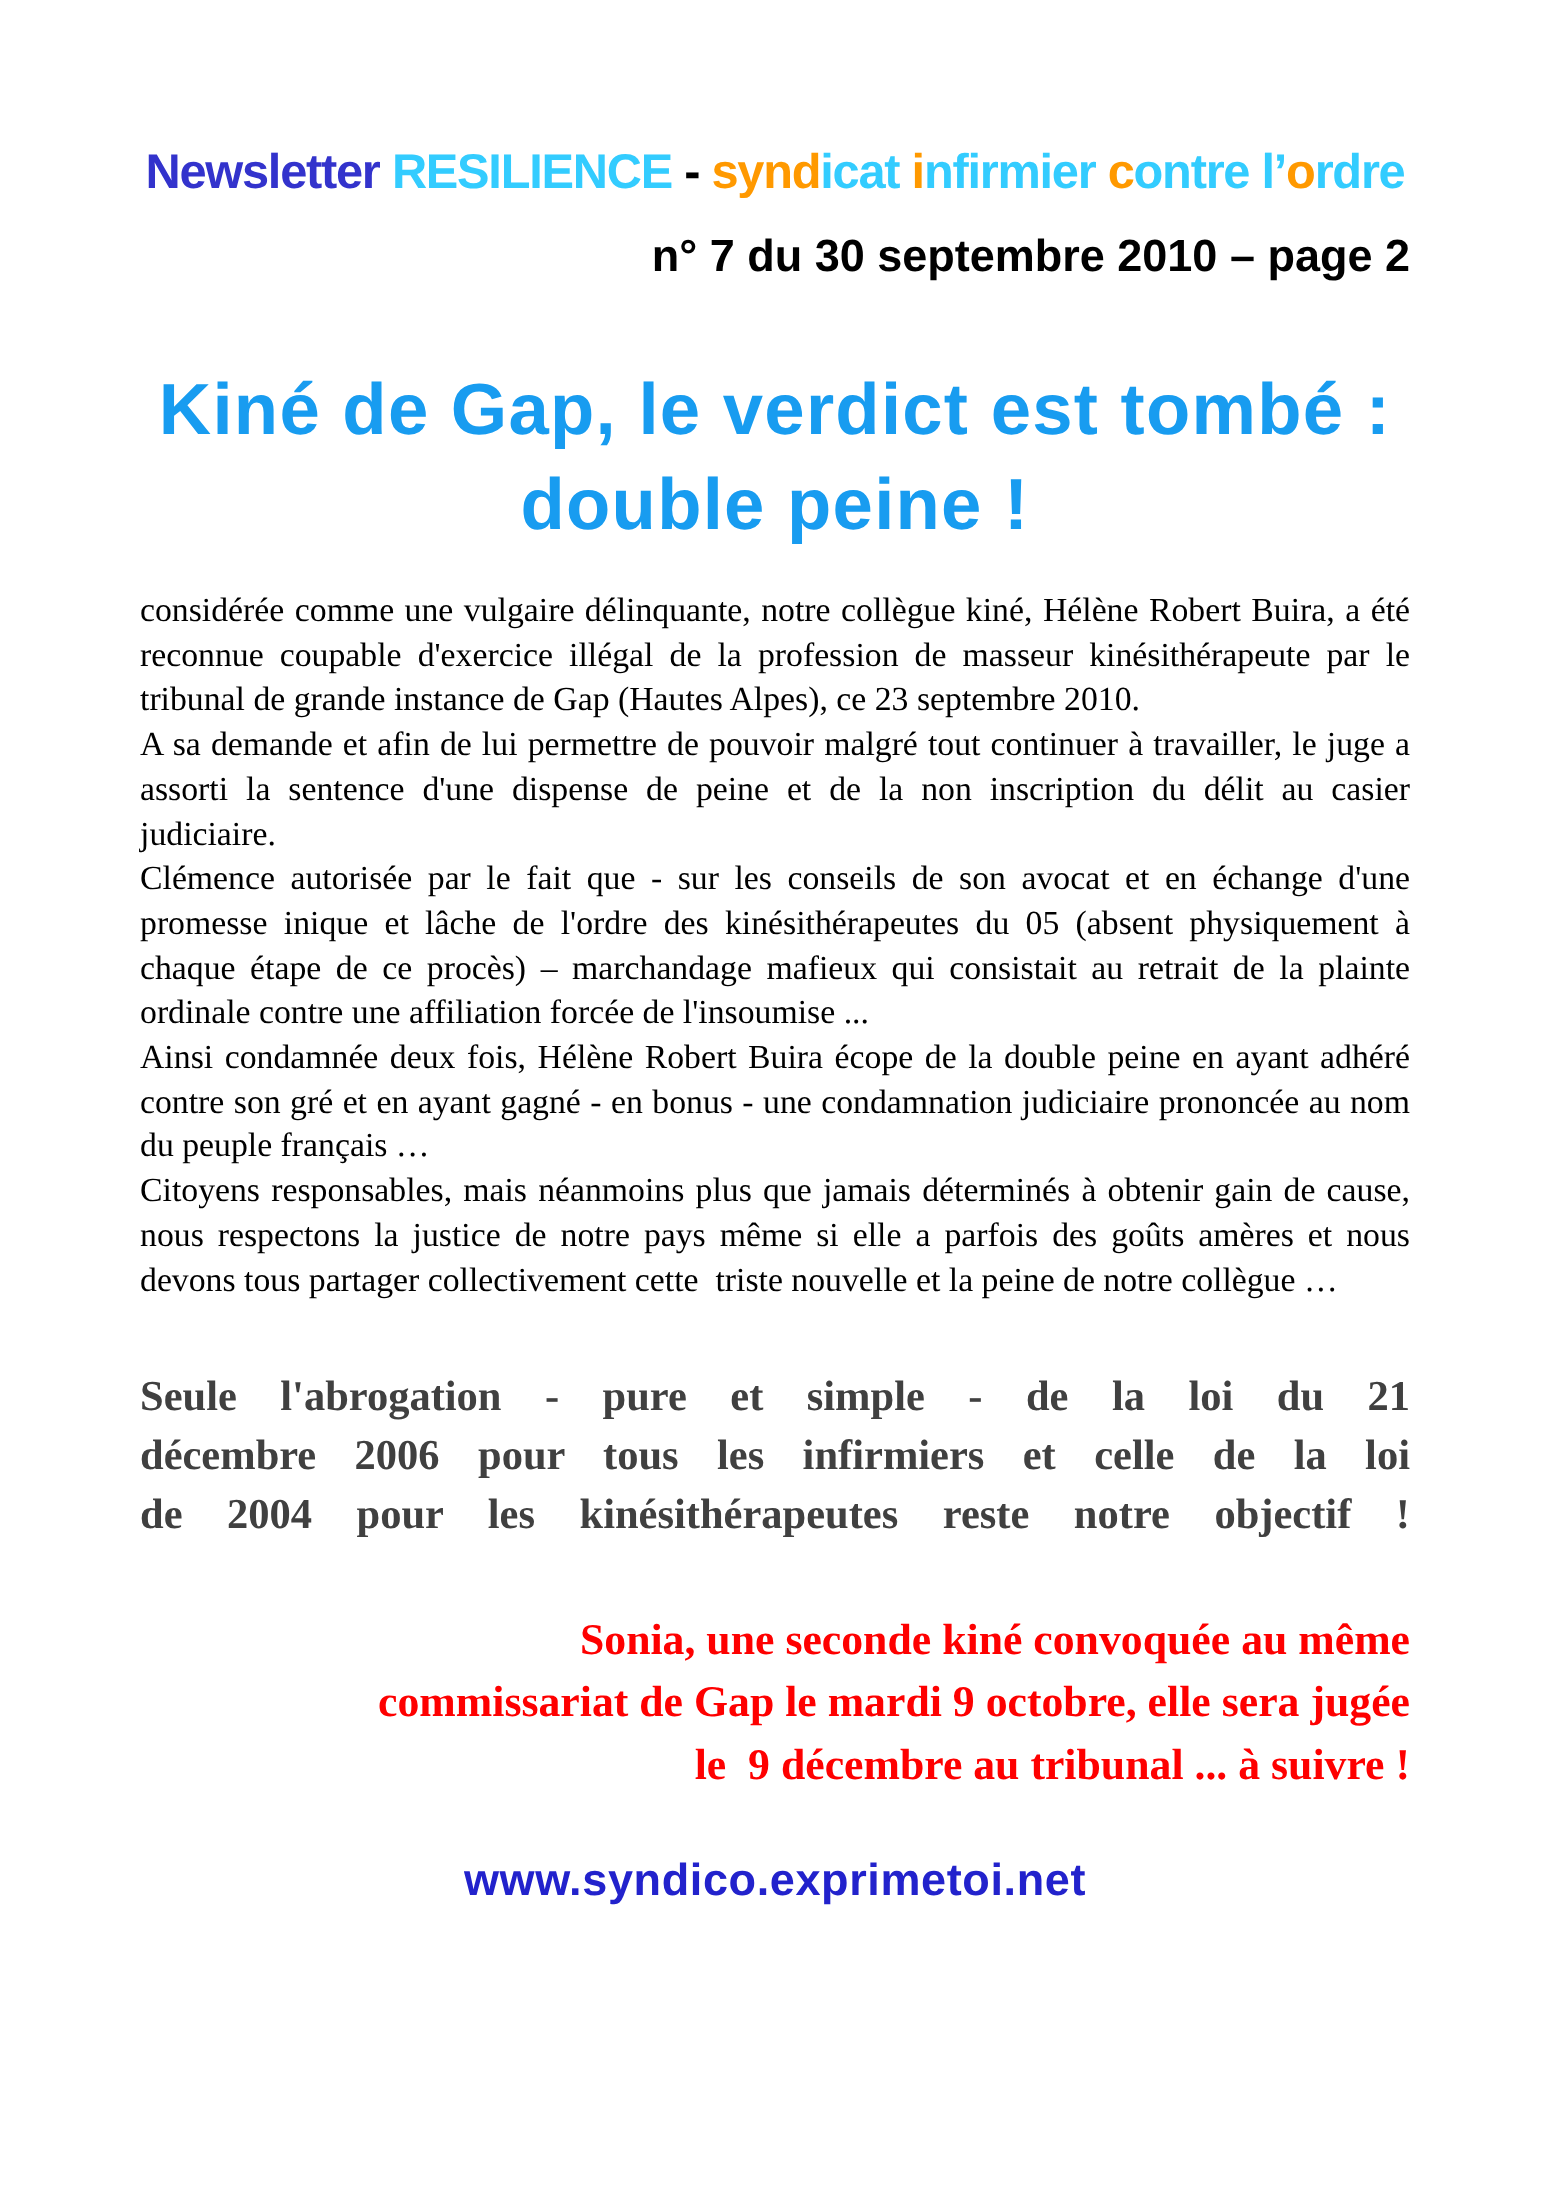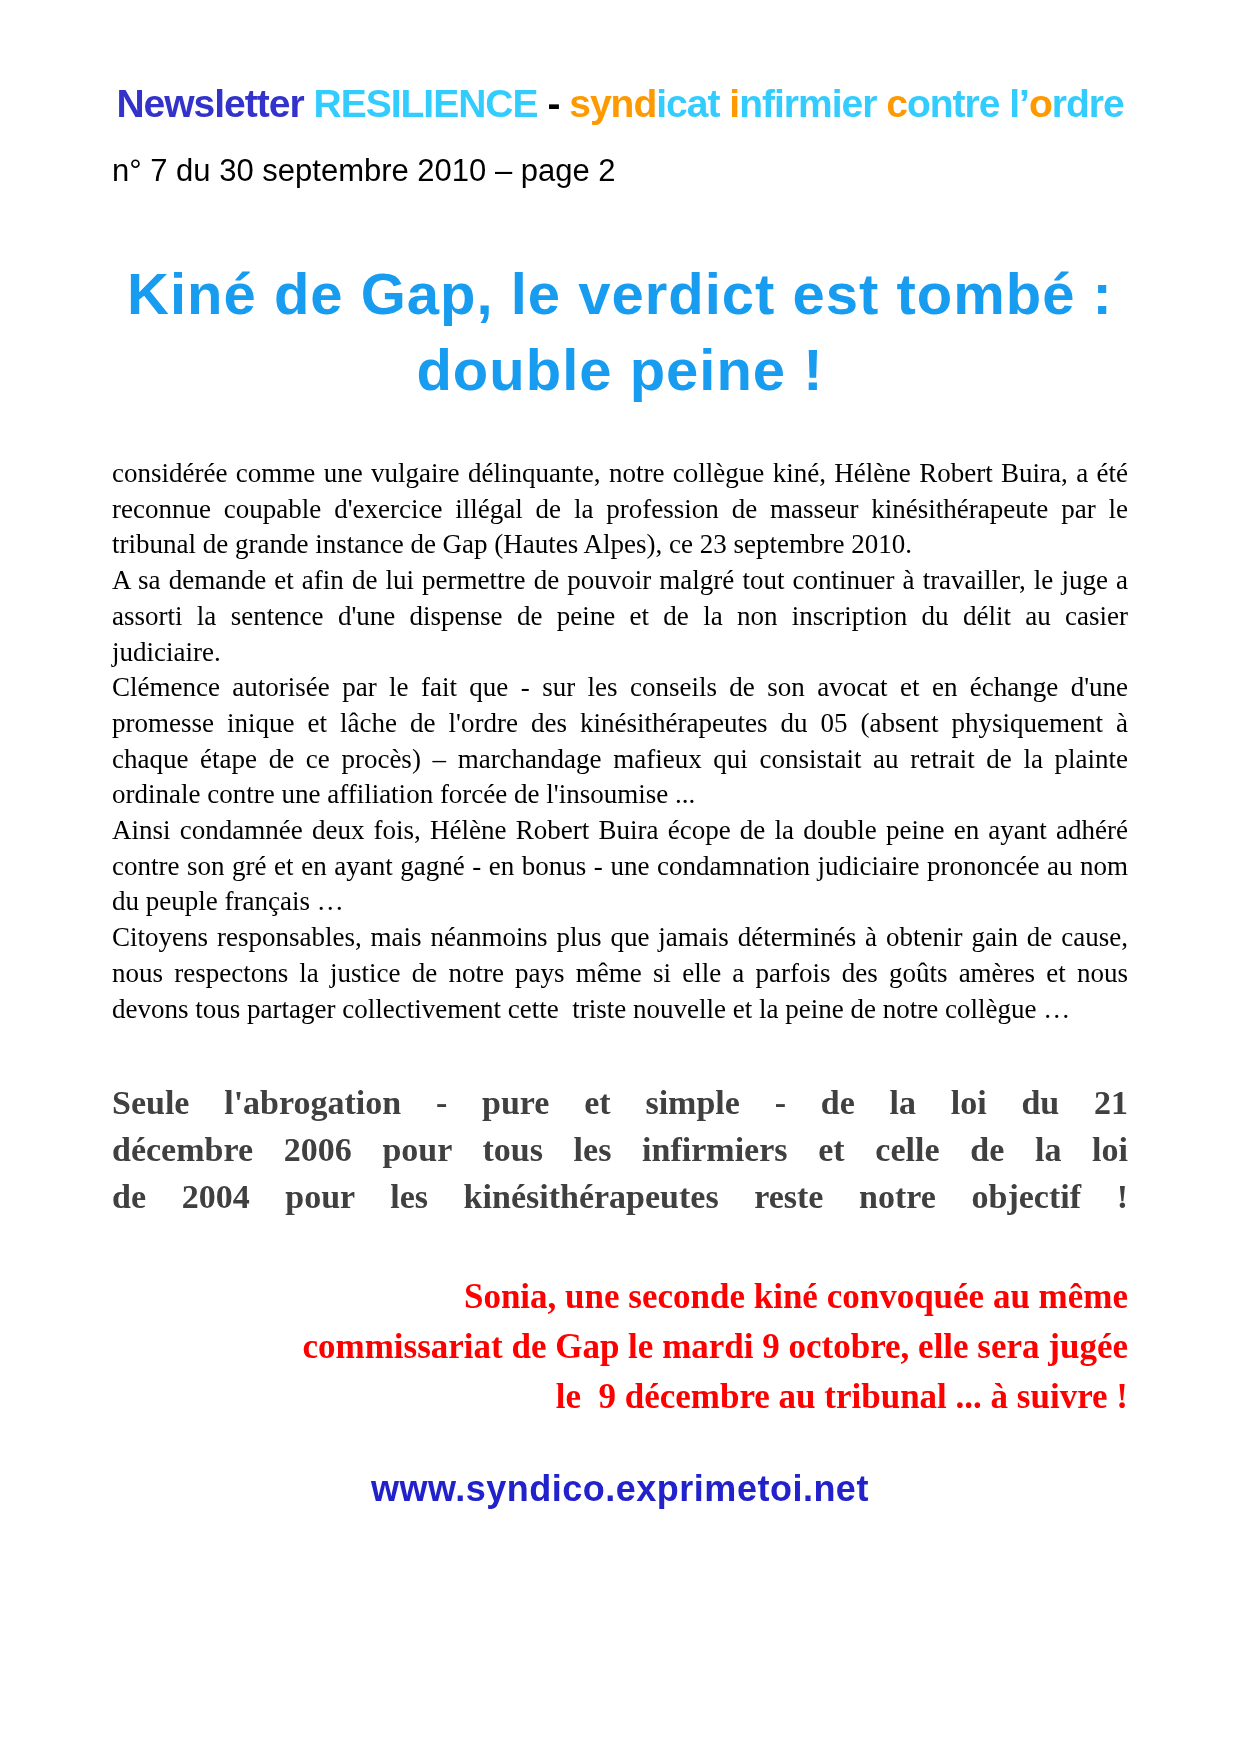--- a/index.html
+++ b/index.html
@@ -3,58 +3,58 @@
 <meta charset="utf-8">
 <style>
   html, body { margin: 0; padding: 0; background: #ffffff; }
   .page {
     position: relative;
     width: 1240px;
     height: 1754px;
     margin: 0 auto;
     background: #ffffff;
     box-sizing: border-box;
-    padding: 78px 112px 0 112px;
+    padding: 112px 112px 0 112px;
     overflow: hidden;
     font-family: "Liberation Serif", serif;
     color: #000000;
   }
   
   .nl-title {
     text-align: center;
     font-family: "Liberation Sans", sans-serif;
     font-weight: bold;
     font-size: 39px;
     letter-spacing: -1px;
     line-height: 52px;
     white-space: nowrap;
   }
   .nl-subtitle {
     margin-top: 22px;
-    text-align: left;
+    text-align: right;
     font-family: "Liberation Sans", sans-serif;
-    font-weight: normal;
-    font-size: 31px;
+    font-weight: bold;
+    font-size: 36px;
     color: #000000;
     line-height: 38px;
   }
   
   .headline {
     margin-top: 66px;
     text-align: center;
     font-family: "Liberation Sans", sans-serif;
     font-weight: bold;
     font-size: 58px;
     line-height: 76px;
     color: #189CF0;
     letter-spacing: 1px;
   }
   
   .article-body {
-    margin-top: 48px;
+    margin-top: 29px;
     font-size: 27px;
     line-height: 35.7px;
     text-align: justify;
   }
   .article-body p {
     margin: 0;
     white-space: pre-wrap;
   }
   
   .blue-callout {

